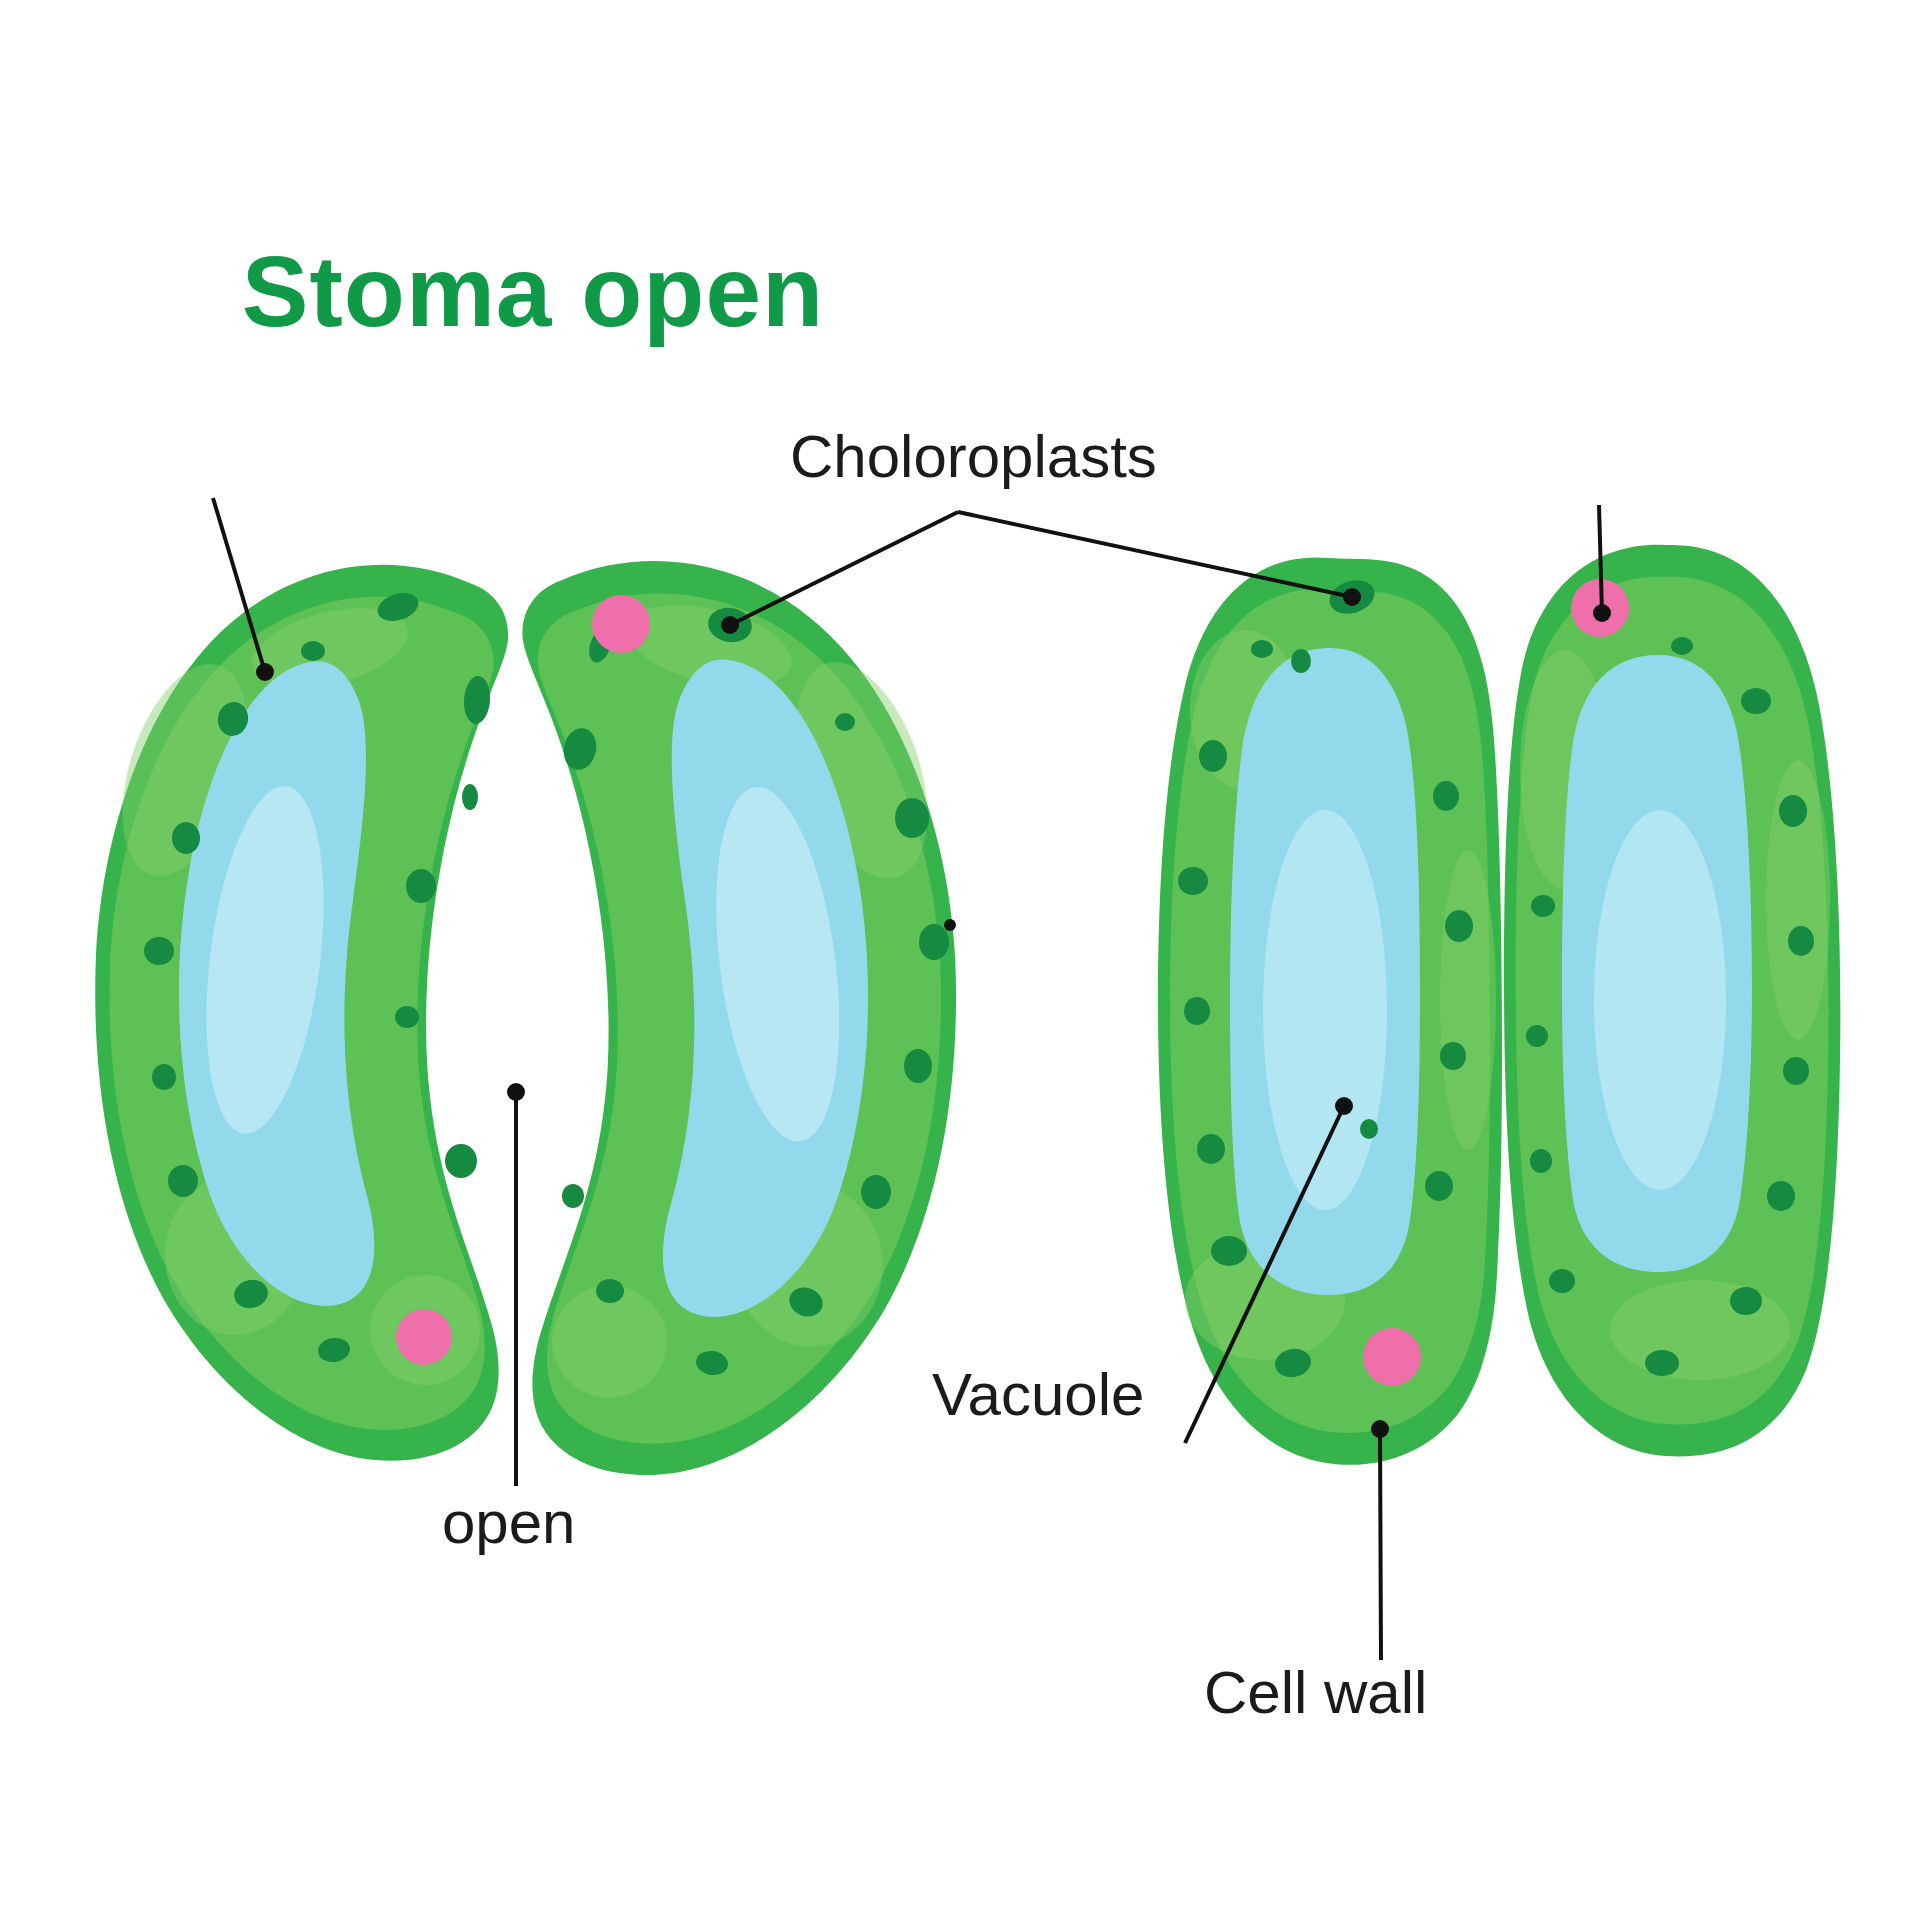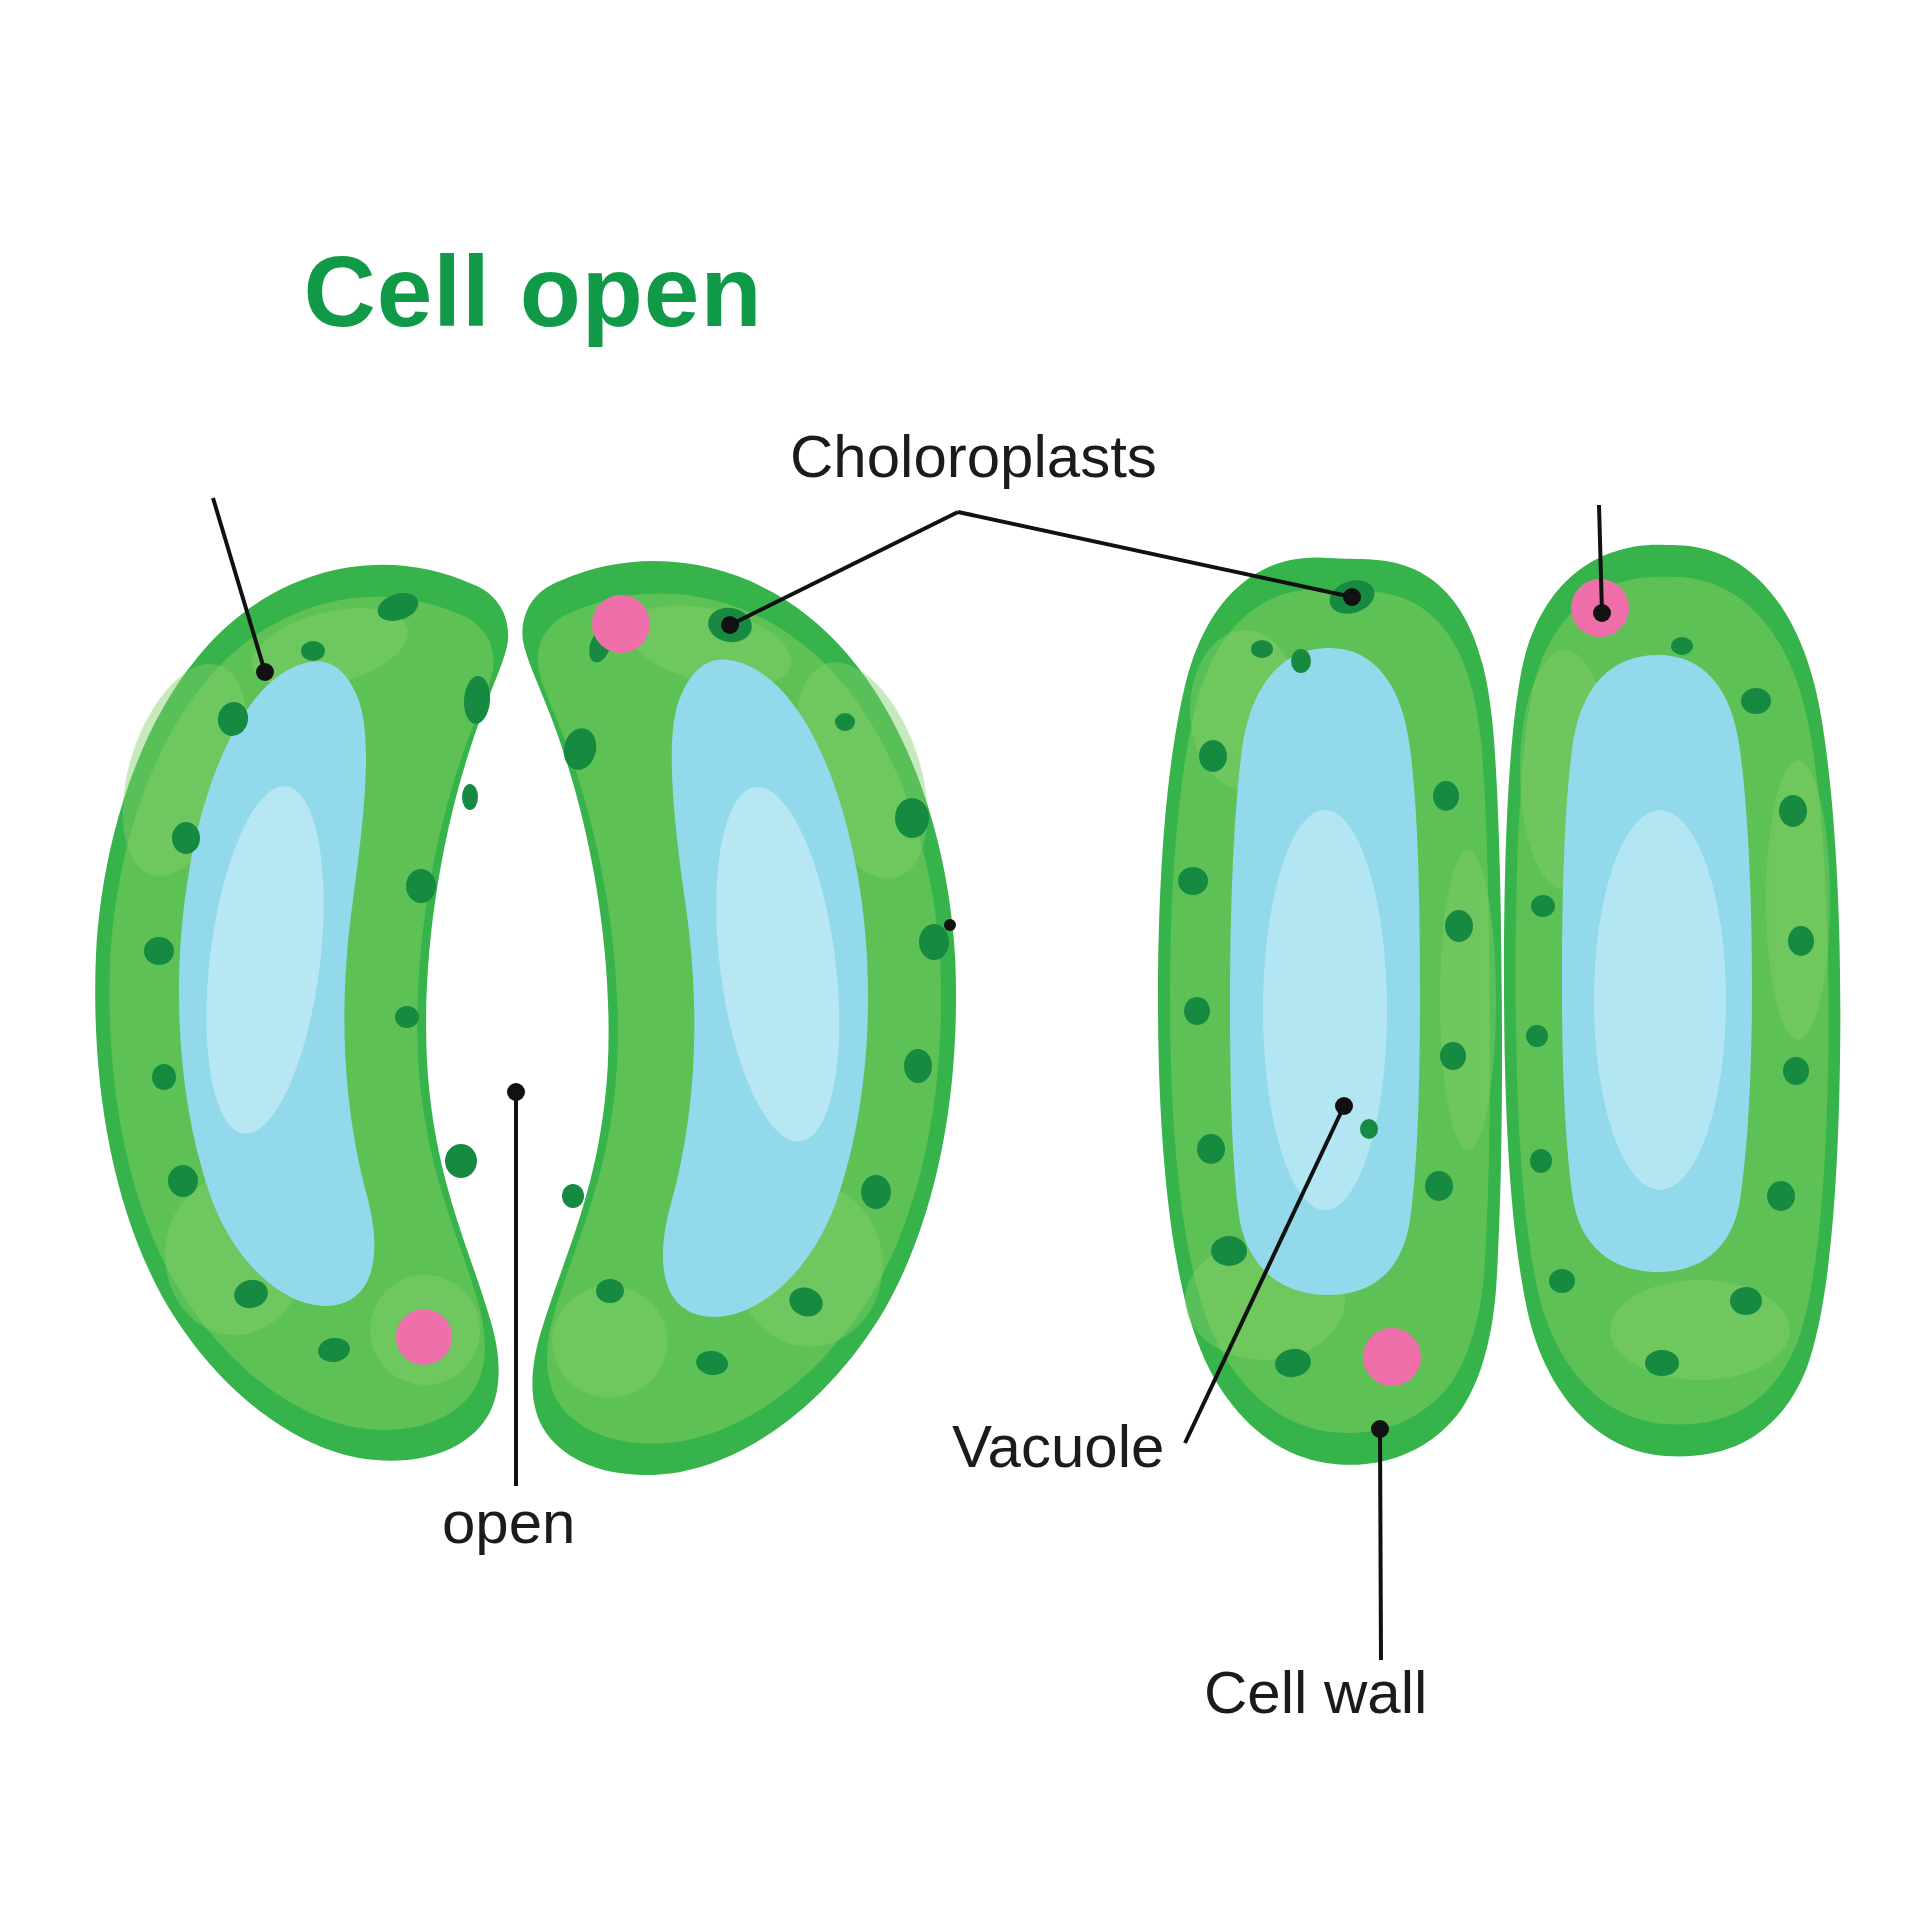--- a/index.html
+++ b/index.html
@@ -26,21 +26,21 @@
     font-weight:400;
     color:var(--label-black,#1b1b1b);
     white-space:nowrap;
   }
   #title-left{left:533px;top:234px;}
   #title-right{left:1518px;top:234px;}
   #lbl-guard{left:88px;top:422px;}
   #lbl-chloro{left:790px;top:422px;}
   #lbl-nucleus{left:1463px;top:422px;}
   #lbl-stoma{left:442px;top:1488px;}
-  #lbl-vacuole{left:932px;top:1412px;margin-left:20px;}
+  #lbl-vacuole{left:932px;top:1360px;}
   #lbl-cellwall{left:1204px;top:1658px;}
 </style>
 </head>
 <body>
 
 <div id="canvas">
 
   <svg id="artwork" viewBox="0 0 1920 1920" xmlns="http://www.w3.org/2000/svg">
     <defs>
 
@@ -269,19 +269,19 @@
         <circle cx="1344" cy="1106" r="9" stroke="none"></circle>
       </g>
       <g>
         <line x1="1380" y1="1429" x2="1381" y2="1660"></line>
         <circle cx="1380" cy="1429" r="9" stroke="none"></circle>
       </g>
       <circle cx="950" cy="925" r="6" stroke="none"></circle>
     </g>
   </svg>
 
-  <div class="title" id="title-left">Cell open</div>
+  <div class="title" id="title-left">Stoma open</div>
 
   <div class="lbl" id="lbl-chloro">Choloroplasts</div>
   <div class="lbl" id="lbl-stoma">open</div>
   <div class="lbl" id="lbl-vacuole">Vacuole</div>
   <div class="lbl" id="lbl-cellwall">Cell wall</div>
 </div>
 
 </body></html>

